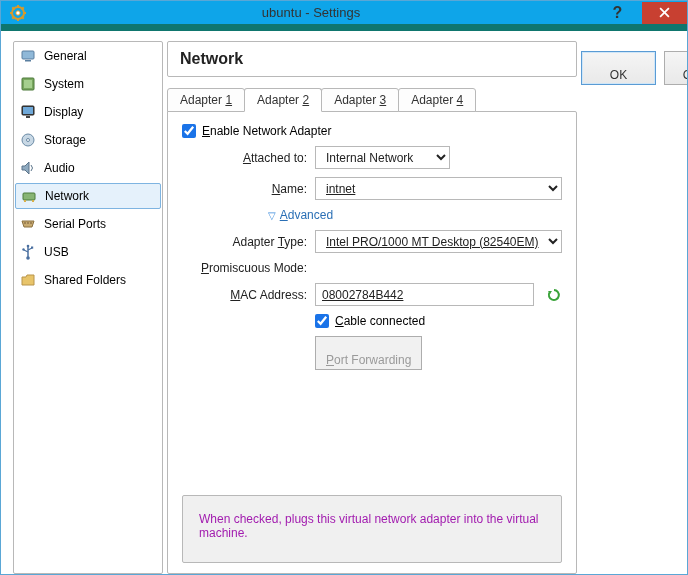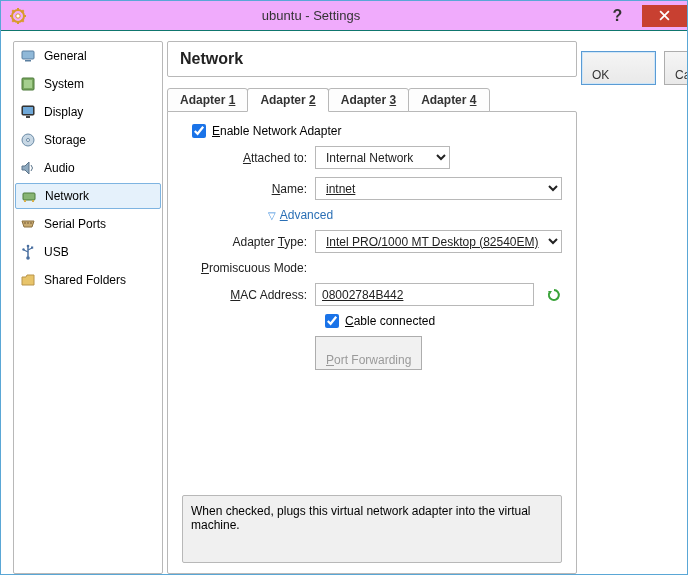--- a/index.html
+++ b/index.html
@@ -1,51 +1,51 @@
 <!DOCTYPE html>
 <html><head>
 <meta charset="utf-8">
 <style>
   * { box-sizing: border-box; margin: 0; padding: 0; font-family: "Segoe UI", Tahoma, sans-serif; font-size: 12px; }
   body { background: #fff; width: 688px; height: 575px; overflow: hidden; border: 1px solid #5aa7d6; }
-  .titlebar { height: 30px; background: #f0abfc; display: flex; align-items: center; position: relative; border-bottom: 1px solid #0f766e; }
+  .titlebar { height: 30px; background: #0ea5e9; display: flex; align-items: center; position: relative; border-bottom: 7px solid #0f766e; }
   .titlebar .gear { width: 18px; height: 18px; margin-left: 8px; display:flex; align-items:center; justify-content:center; }
   .titlebar .title { flex: 1; text-align: center; color: #333; font-size: 13px; }
   .titlebar .help-btn { width: 45px; height: 22px; display:flex; align-items:center; justify-content:center; color:#333; font-weight:bold; font-size:16px; }
   .titlebar .close-btn { width: 45px; height: 22px; background: #c84031; color:#fff; display:flex; align-items:center; justify-content:center; margin-left:2px; }
   .content { display:flex; padding:10px 12px 0 12px; gap:4px; height: calc(100% - 30px); flex-direction:row; }
   .main-row { display:flex; flex:1; gap:4px; min-height:0; }
   .sidebar { width: 150px; border:1px solid #b8b8b8; background:#fff; border-radius:2px; overflow:hidden; }
   .sidebar-item { display:flex; align-items:center; height:28px; padding:0 6px; gap:8px; cursor:default; }
   .sidebar-item.selected { background:#e5f1fb; border:1px solid #7eb4e1; border-radius:2px; margin:1px; padding:0 5px; height:26px; }
   .sidebar-icon { width:16px; height:16px; display:flex; align-items:center; justify-content:center; }
   .panel { flex:1; display:flex; flex-direction:column; min-width:0; }
   .panel-header { border:1px solid #b8b8b8; padding:8px 12px; border-radius:2px; }
   .panel-header h1 { font-size:16px; font-weight:bold; color:#222; }
-  .tabs { display:flex; margin-top:10px; position:relative;font-weight:bold; }
+  .tabs { display:flex; margin-top:10px; position:relative; }
   .tab { padding:4px 12px; border:1px solid #b8b8b8; background:#fdfdfd; position:relative; top:1px; border-top-left-radius:3px; border-top-right-radius:3px; margin-right:-1px; color:#333; }
   .tab.active { background:#fff; border-bottom:1px solid #fff; z-index:2; }
   .tab .u { text-decoration:underline; }
   .tabbody { border:1px solid #b8b8b8; padding:12px 14px 10px 14px; flex:1; background:#fff; border-radius:0 2px 2px 2px; display:flex; flex-direction:column; gap:8px; }
   .row { display:flex; align-items:center; gap:8px; }
   .label-col { width:125px; text-align:right; color:#222; }
   .label-col .u, .row label .u, .checkbox-row label .u { text-decoration:underline; }
-  .checkbox-row { display:flex; align-items:center; gap:6px;margin-left:10px; }
+  .checkbox-row { display:flex; align-items:center; gap:6px; }
   input[type=checkbox] { width:14px; height:14px; accent-color:#1a73e8; }
   select, input[type=text] { height:23px; border:1px solid #b8b8b8; background:#fff; padding:0 6px; font-size:12px; color:#222; }
   select.small { width:135px; }
   select.full, input.full { flex:1;text-decoration:underline; }
   .adv-row { display:flex; align-items:center; gap:4px; padding-left: 86px; color:#2a6fb5; }
   .adv-row .tri { color:#3f8edc; font-size:10px; }
   .btn { height:23px; padding:16px 10px; border:1px solid #adadad; background:linear-gradient(#f5f5f5,#e9e9e9); color:#333; }
   .btn:disabled { color:#9a9a9a; background:#f1f1f1; }
   .refresh-icon { width:16px; height:16px; display:flex; align-items:center; justify-content:center; margin-left:4px; }
-  .hint-box { border:1px solid #b8b8b8; background:#f0f0f0; padding:8px; margin-top:auto; border-radius:2px; color:#000000; height:68px; }
+  .hint-box { border:1px solid #b8b8b8; background:#f0f0f0; padding:16px; margin-top:auto; border-radius:2px; color:#a21caf; height:68px; }
   .buttons-row { display:flex; justify-content:flex-end; gap:8px; padding:10px 0 12px 0; }
-  .buttons-row .btn { width:75px; text-align:left; }
+  .buttons-row .btn { width:75px; text-align:center; }
   .buttons-row .btn.default { border:1px solid #5a9bd4; box-shadow:0 0 0 1px #cfe6f8 inset; }
   .u { text-decoration: underline; }
 </style>
 </head>
 <body>
 
 <div class="titlebar">
   <span class="gear">
     <svg width="16" height="16" viewBox="0 0 16 16">
         <circle cx="8" cy="8" r="6" fill="none" stroke="#d99a2b" stroke-width="2"></circle>

